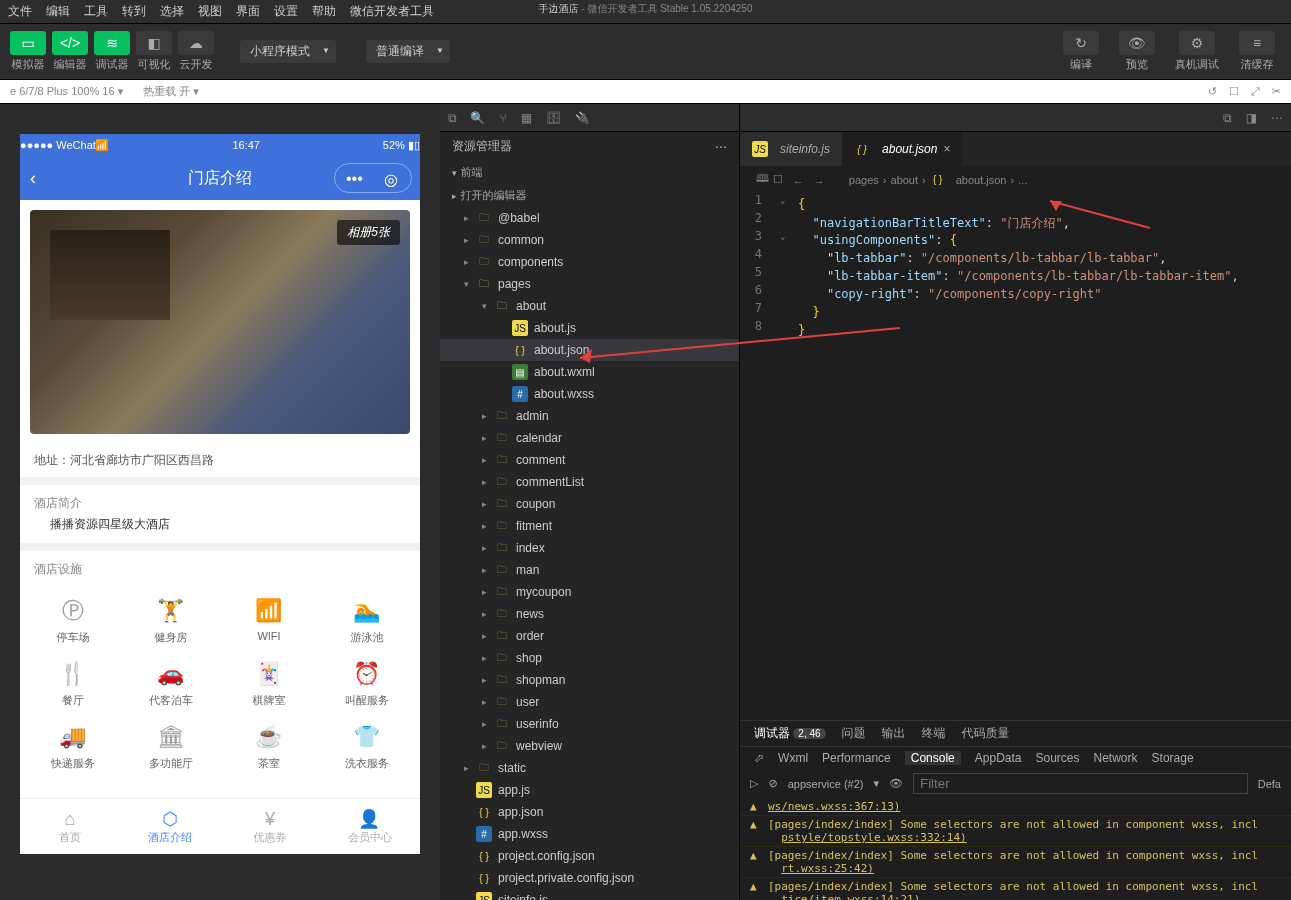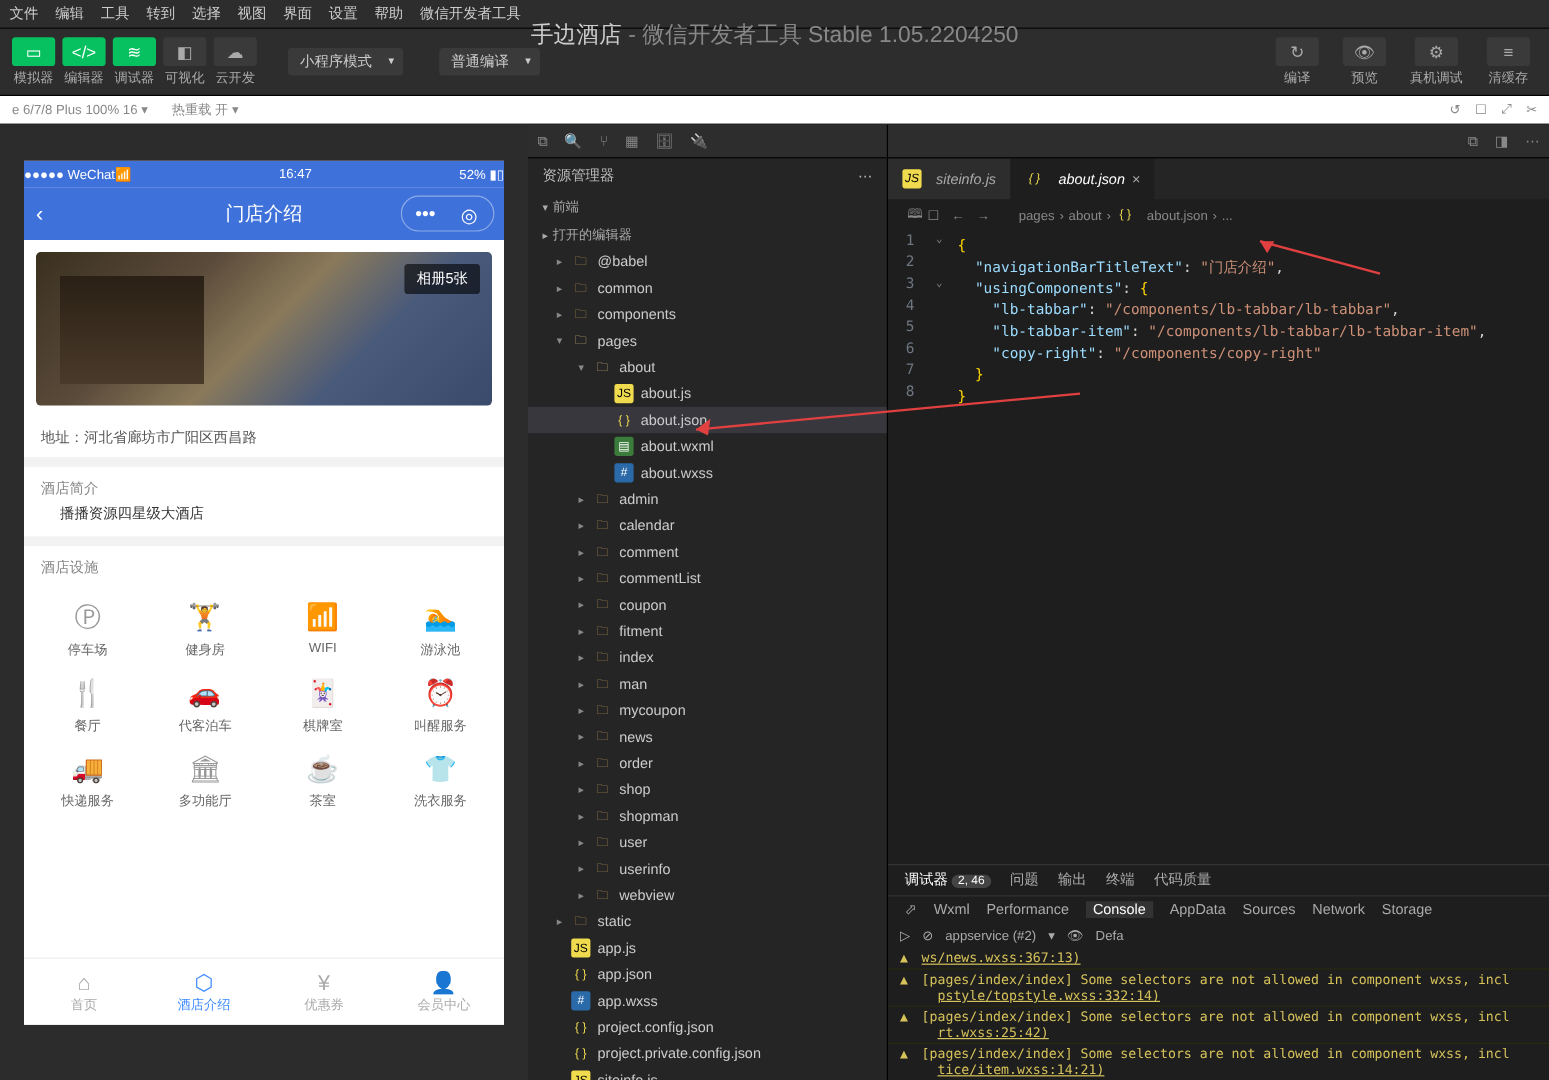--- a/index.html
+++ b/index.html
@@ -1,40 +1,40 @@
 <!DOCTYPE html>
 <html><head>
 <meta charset="utf-8">
 <style>
 * { margin:0; padding:0; box-sizing:border-box; }
 body { font-family:"Microsoft YaHei",sans-serif; background:#1e1e1e; color:#ccc; width:1291px; height:900px; overflow:hidden; font-size:12px; position:relative; }
 .menubar { background:#2d2d2d; height:24px; display:flex; align-items:center; padding:0 8px; border-bottom:1px solid #000; }
 .menubar span { margin-right:14px; color:#ccc; cursor:pointer; }
-.titlebar { position:absolute; top:16px; left:50%; transform:translateX(-50%); color:#888; font-size:19px; }
+.titlebar { position:absolute; top:2px; left:50%; transform:translateX(-50%); color:#888; font-size:10px; }
 .titlebar .app { color:#ccc; }
 .toolbar { background:#2d2d2d; height:56px; display:flex; align-items:center; padding:0 10px; border-bottom:1px solid #000; }
 .tgbtn { width:36px; height:24px; display:flex; align-items:center; justify-content:center; border-radius:3px; font-size:14px; }
 .tgbtn.green { background:#07c160; color:#fff; }
 .tgbtn.grey { background:#3a3a3a; color:#aaa; }
 .tglbl { font-size:11px; color:#aaa; margin-top:2px; text-align:center; }
 .tgwrap { display:flex; flex-direction:column; align-items:center; margin-right:6px; }
 .select { background:#3a3a3a; color:#ccc; padding:3px 26px 3px 10px; border-radius:3px; margin-left:20px; position:relative; font-size:12px; }
 .select::after { content:"▼"; position:absolute; right:6px; font-size:8px; top:6px; }
 .toolbar-right { margin-left:auto; display:flex; gap:14px; }
 .secondbar { background:#ffffff; height:24px; display:flex; align-items:center; padding:0 10px; color:#888; font-size:11px; border-bottom:1px solid #000; }
 .secondbar .r { margin-left:auto; display:flex; gap:12px; }
 .maingrid { display:flex; height:calc(900px - 24px - 56px - 24px); }
 .sim { width:440px; background:#2c2c2c; display:flex; flex-direction:column; align-items:center; padding-top:30px; }
 .phone { width:400px; background:#fff; height:720px; position:relative; overflow:hidden; }
 .statusbar { background:#3f71da; color:#fff; height:22px; display:flex; align-items:center; justify-content:space-between; padding:0 0; font-size:11px; }
 .navbar { background:#3f71da; color:#fff; height:44px; display:flex; align-items:center; justify-content:center; font-size:16px; position:relative; }
 .navbar .back { position:absolute; left:10px; font-size:18px; }
 .capsule { position:absolute; right:8px; width:78px; height:30px; border:1px solid rgba(255,255,255,.4); border-radius:15px; display:flex; align-items:center; justify-content:space-around; }
 .capsule div { width:16px; height:16px; }
-.hotel-img { margin:10px; height:128px; background:linear-gradient(135deg,#3a3020 0%,#5a4a3a 30%,#8a7a5a 50%,#4a5a7a 70%,#3a4a6a 100%); position:relative; border-radius:4px; }
+.hotel-img { margin:10px; height:224px; background:linear-gradient(135deg,#3a3020 0%,#5a4a3a 30%,#8a7a5a 50%,#4a5a7a 70%,#3a4a6a 100%); position:relative; border-radius:4px;font-style:italic; }
 .hotel-img::before { content:""; position:absolute; left:20px; top:20px; width:120px; height:90px; background:linear-gradient(180deg,#2a2015 0%,#4a3a2a 100%); }
 .badge { position:absolute; right:10px; top:10px; background:rgba(0,0,0,.6); color:#fff; padding:4px 10px; border-radius:3px; font-size:12px; }
 .addr { padding:8px 14px; font-size:12px; color:#555; }
 .divider { height:8px; background:#f2f2f2; }
 .section-title { padding:10px 14px 4px; font-size:12px; color:#888; }
 .section-text { padding:0 30px 10px; font-size:12px; color:#333; }
 .facility-grid { display:grid; grid-template-columns:repeat(4,1fr); gap:0; padding:6px 4px; }
 .facility { display:flex; flex-direction:column; align-items:center; padding:6px 0; }
 .facility .ico { width:34px; height:34px; display:flex; align-items:center; justify-content:center; font-size:22px; color:#999; }
 .facility .lbl { font-size:11px; color:#666; margin-top:2px; }
@@ -509,20 +509,21 @@
         <span class="cs">Sources</span>
         <span class="cs">Network</span>
         <span class="cs">Storage</span>
       </div>
       <div class="console-bar">
         <span>▷</span>
         <span>⊘</span>
         <span>appservice (#2)</span>
           <span>▾</span>
         <span>👁</span>
+        <input placeholder="Filter" style="">
         <span>Defa</span>
       </div>
       <div class="console-body">
         <div class="warn"><span class="link">ws/news.wxss:367:13)</span></div>
         <div class="warn"><span>[pages/index/index] Some selectors are not allowed in component wxss, incl</span><br>&nbsp;&nbsp;<span class="link">pstyle/topstyle.wxss:332:14)</span></div>
         <div class="warn"><span>[pages/index/index] Some selectors are not allowed in component wxss, incl</span><br>&nbsp;&nbsp;<span class="link">rt.wxss:25:42)</span></div>
         <div class="warn"><span>[pages/index/index] Some selectors are not allowed in component wxss, incl</span><br>&nbsp;&nbsp;<span class="link">tice/item.wxss:14:21)</span></div>
       </div>
     </div>
   </div>

